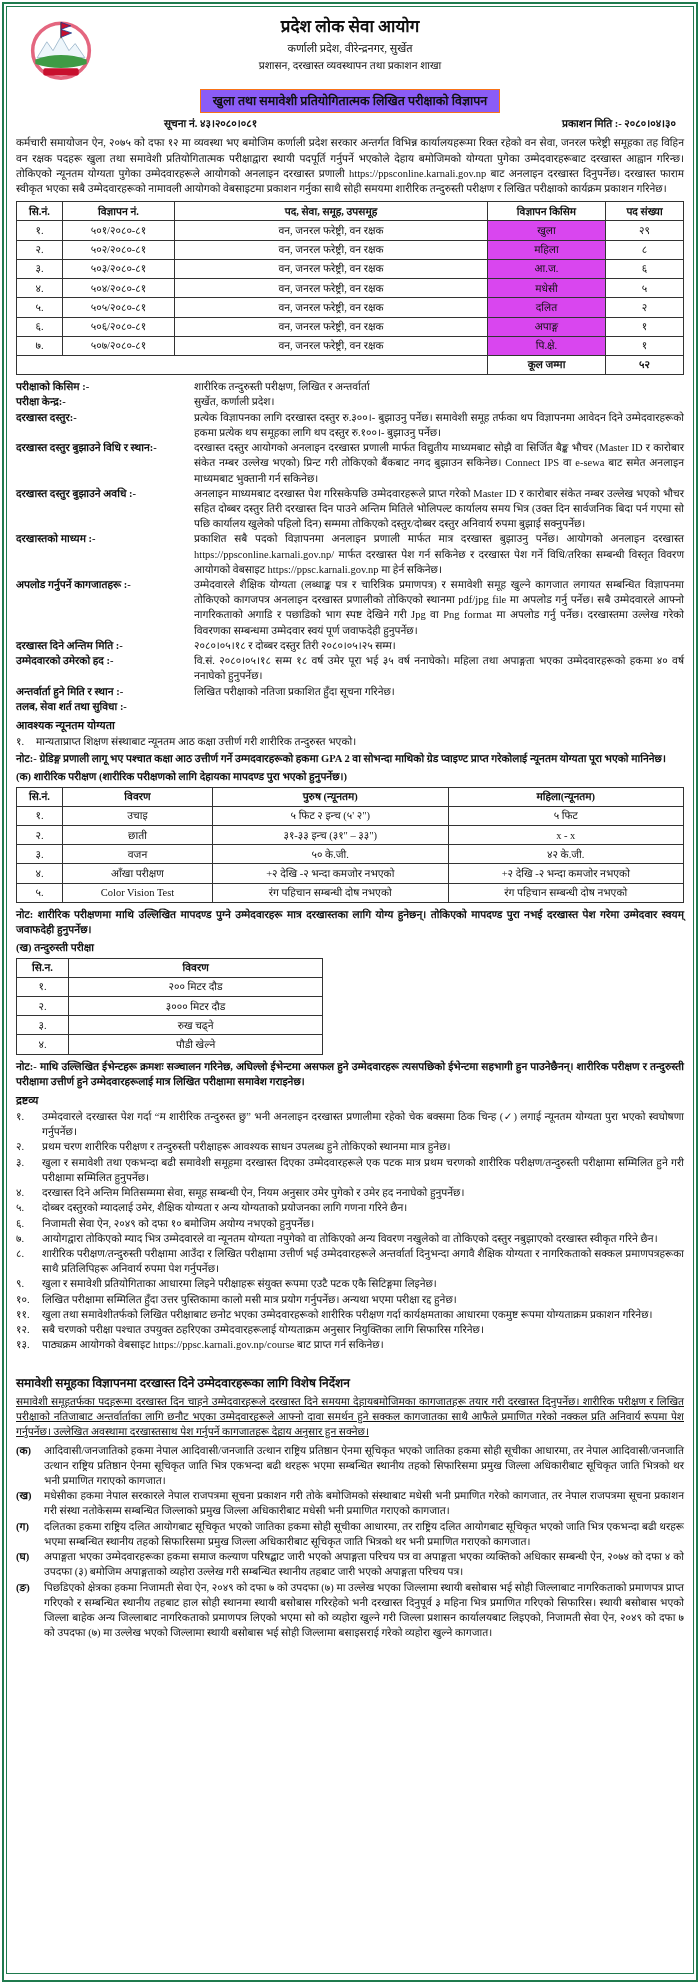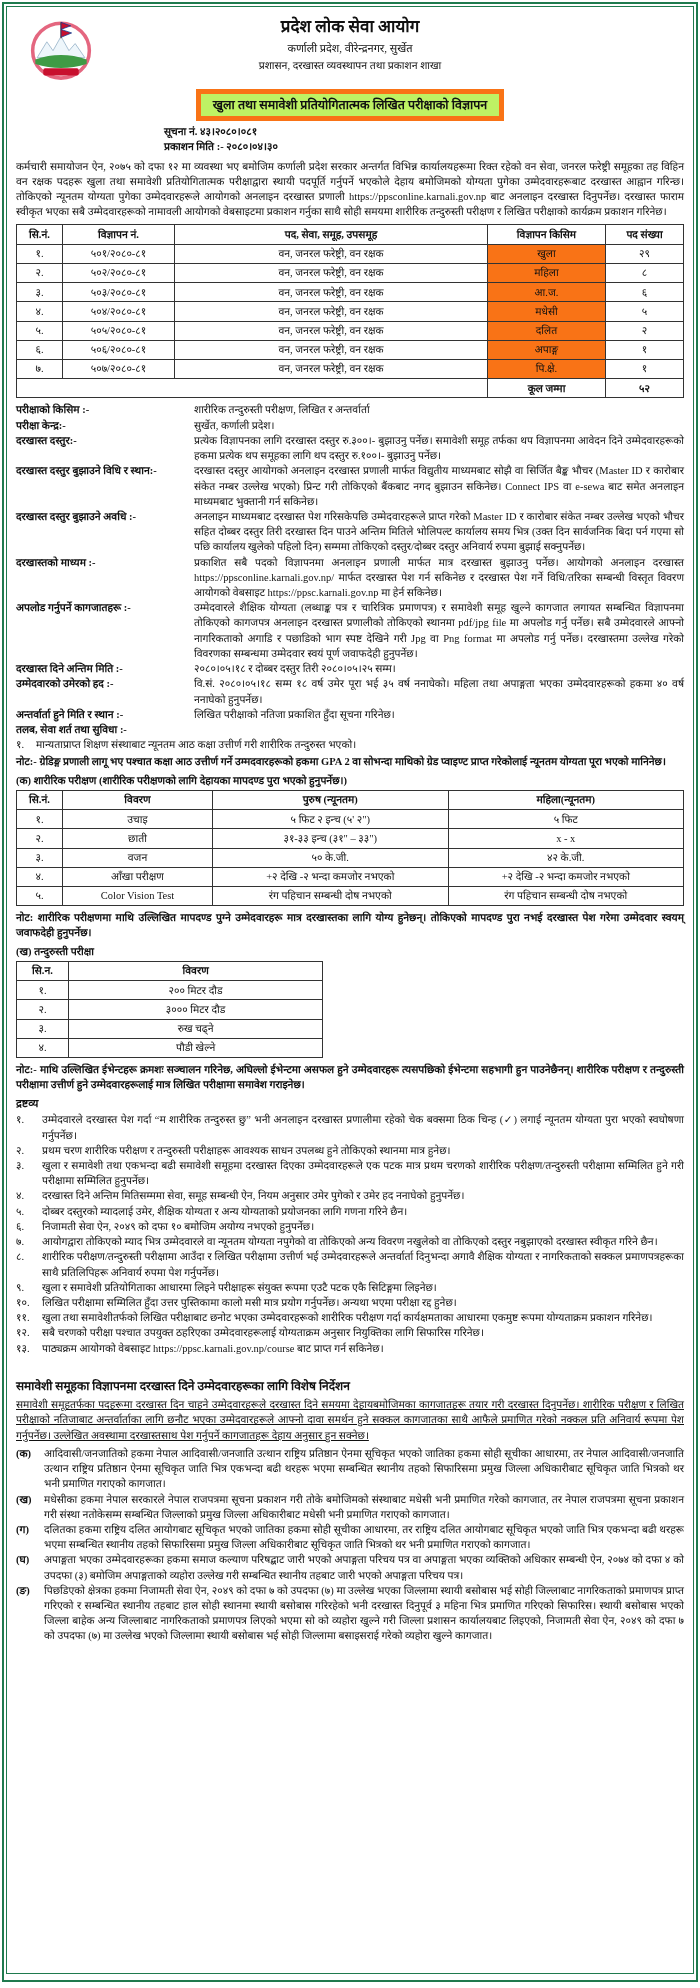--- a/index.html
+++ b/index.html
@@ -17,30 +17,30 @@
   }
   
   .doc-header { position:relative; text-align:center; padding-top:2px; min-height:72px; }
   .emblem { position:absolute; left:14px; top:2px; width:62px; height:66px; }
   .org-name { font-size:17px; font-weight:700; }
   .addr-line { font-size:11px; margin-top:1px; }
   .branch-line { font-size:10.5px; margin-top:1px; }
   .service-line { text-align:center; font-weight:700; font-size:13px; margin-top:3px; }
   .advert-box-wrap { text-align:center; margin:4px 0 3px 0; }
   .advert-box {
-    display:inline-block; border:5px solid #f97316; background:#bef264;
+    display:inline-block; border:1px solid #f97316; background:#8b5cf6;
     font-weight:700; font-size:12.5px; padding:2px 12px;
   }
-  .notice-row { display:flex; justify-content:space-between; padding:0 8px 0 148px; font-weight:700;flex-direction:column; }
+  .notice-row { display:flex; justify-content:space-between; padding:0 8px 0 148px; font-weight:700; }
   .intro { text-align:justify; margin:4px 0 5px 0; }
   
   table.tbl { border-collapse:collapse; margin:2px 0 4px 0; width:100%; }
   table.tbl th, table.tbl td { border:1px solid #333; padding:1.5px 3px; text-align:center; vertical-align:middle; }
   table.tbl th { font-weight:700; }
-  table.vacancy tbody td:nth-child(4) { background:#f97316; }
+  table.vacancy tbody td:nth-child(4) { background:#d946ef; }
   table.vacancy tfoot td { font-weight:700; }
   table.fitness { width:46%; }
   
   .item-row { display:flex; margin:0 0; }
   .item-row .t { flex:1; text-align:justify; }
   .details .item-row .n { flex:0 0 178px; font-weight:700; padding-right:4px; }
   .qual-items .item-row .n { flex:0 0 20px; }
   .remarks-items .item-row .n { flex:0 0 26px; }
   .special-items .item-row .n { flex:0 0 28px; font-weight:700; }
   
@@ -203,20 +203,21 @@
         </div>
         <div class="item-row">
           <span class="n">अन्तर्वार्ता हुने मिति र स्थान :-</span>
           <span class="t">लिखित परीक्षाको नतिजा प्रकाशित हुँदा सूचना गरिनेछ।</span>
         </div>
         <div class="item-row">
           <span class="n">तलब, सेवा शर्त तथा सुविधा :-</span>
         </div>
       </div>
 
+    <div class="sec-heading">आवश्यक न्यूनतम योग्यता</div>
     <div class="qual-items">
         <div class="item-row">
           <span class="n">१.</span>
           <span class="t">मान्यताप्राप्त शिक्षण संस्थाबाट न्यूनतम आठ कक्षा उत्तीर्ण गरी शारीरिक तन्दुरुस्त भएको।</span>
         </div>
       </div>
     <div class="note">नोट:- ग्रेडिङ्ग प्रणाली लागू भए पश्चात कक्षा आठ उत्तीर्ण गर्ने उम्मदवारहरूको हकमा GPA 2 वा सोभन्दा माथिको ग्रेड प्वाइण्ट प्राप्त गरेकोलाई न्यूनतम योग्यता पूरा भएको मानिनेछ।</div>
 
     <div class="sub-heading">(क) शारीरिक परीक्षण (शारीरिक परीक्षणको लागि देहायका मापदण्ड पुरा भएको हुनुपर्नेछ।)</div>
     <table class="tbl physical">

